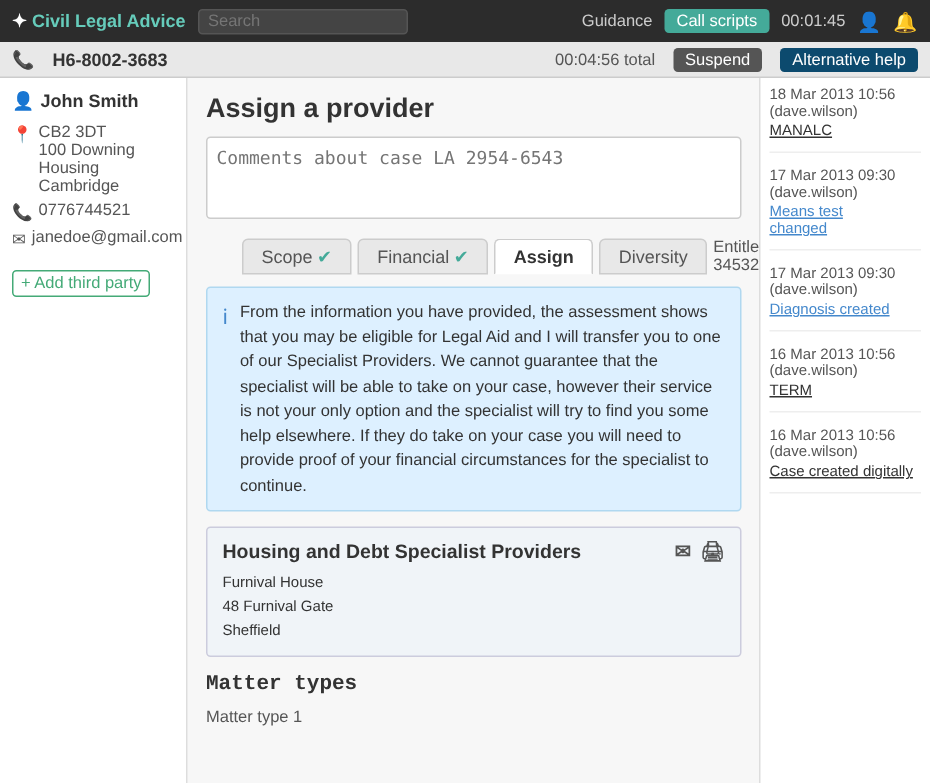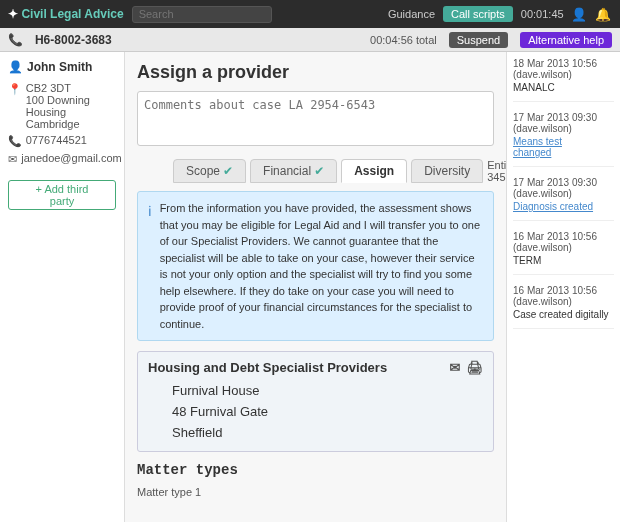--- a/index.html
+++ b/index.html
@@ -15,67 +15,67 @@
     .top-nav .nav-right .guidance { color: #ccc; }
     .top-nav .call-scripts-btn { background: #4a9; color: #fff; border: none; border-radius: 3px; padding: 2px 8px; font-size: 11px; cursor: pointer; }
     .top-nav .timer { color: #ccc; font-size: 11px; }
     .top-nav .user-icon, .top-nav .bell-icon { color: #ccc; font-size: 13px; }
 
     
     .case-bar { background: #e8e8e8; border-bottom: 1px solid #ccc; padding: 3px 8px; display: flex; align-items: center; gap: 12px; height: 24px; }
     .case-bar .case-id { font-weight: bold; font-size: 12px; }
     .case-bar .timer-total { margin-left: auto; font-size: 11px; color: #555; }
     .case-bar .suspend-btn { background: #555; color: #fff; border: none; border-radius: 3px; padding: 2px 8px; font-size: 11px; cursor: pointer; }
-    .case-bar .alt-help-btn { background: #6d28d9; color: #fff; border: none; border-radius: 3px; padding: 2px 8px; font-size: 11px; cursor: pointer; }
+    .case-bar .alt-help-btn { background: #0c4a6e; color: #fff; border: none; border-radius: 3px; padding: 2px 8px; font-size: 11px; cursor: pointer; }
 
     
     .main-layout { display: flex; height: calc(522px - 52px); }
 
     
     .left-sidebar { width: 125px; background: #fff; border-right: 1px solid #ddd; padding: 8px; flex-shrink: 0; overflow-y: auto; }
     .client-name { font-weight: bold; font-size: 12px; margin-bottom: 8px; display: flex; align-items: center; gap: 4px; }
     .client-name .person-icon { color: #555; }
     .client-info { font-size: 11px; color: #555; margin-bottom: 4px; display: flex; gap: 4px; align-items: flex-start; }
     .client-info .icon { flex-shrink: 0; margin-top: 1px; }
-    .add-third-party { margin-top: 10px; font-size: 11px; color: #4a7; cursor: pointer; border: 1px solid #4a7; padding: 2px 21px; border-radius: 3px; background: #fff; }
+    .add-third-party { margin-top: 10px; font-size: 11px; color: #4a7; cursor: pointer; border: 1px solid #4a7; padding: 2px 5px; border-radius: 3px; background: #fff; }
 
     
     .center-content { flex: 1; padding: 10px 12px; overflow-y: auto; background: #f7f7f7; }
     .page-title { font-size: 18px; font-weight: bold; margin-bottom: 8px; }
     .comment-box { width: 100%; border: 1px solid #ccc; border-radius: 3px; font-size: 12px; padding: 6px; height: 55px; resize: none; background: #fff; color: #999; }
 
     
-    .tabs { display: flex; align-items: center; margin: 10px 16px 8px; gap: 4px; padding-left: 20px; }
+    .tabs { display: flex; align-items: center; margin: 10px 4px 8px; gap: 4px; padding-left: 20px; }
     .tab { padding: 4px 12px; border-radius: 4px 4px 0 0; border: 1px solid #ccc; background: #e8e8e8; cursor: pointer; font-size: 12px; color: #555; }
     .tab.active { background: #fff; border-bottom-color: #fff; font-weight: bold; color: #333; }
     .tab .check { color: #4a9; margin-left: 3px; }
     .entitlement { margin-left: auto; font-size: 11px; color: #555; }
 
     
     .info-box { background: #ddf0ff; border: 1px solid #b0d8f0; border-radius: 3px; padding: 8px 10px; margin-bottom: 10px; font-size: 11px; line-height: 1.5; display: flex; gap: 8px; }
     .info-box .info-icon { color: #4488cc; font-size: 14px; flex-shrink: 0; margin-top: 1px; }
 
     
     .provider-box { background: #f0f4f8; border: 1px solid #ccd; border-radius: 3px; padding: 8px 10px; margin-bottom: 10px; }
     .provider-title { font-weight: bold; font-size: 13px; margin-bottom: 6px; display: flex; align-items: center; justify-content: space-between; }
     .provider-icons { display: flex; gap: 6px; }
     .provider-icons span { color: #555; font-size: 13px; cursor: pointer; }
-    .provider-details { display: flex; gap: 10px; font-size: 13px; margin-left: 24px; }
+    .provider-details { display: flex; gap: 10px; font-size: 10px; }
     .provider-address { line-height: 1.6; }
     .provider-phone { line-height: 1.6; }
 
     
     .matter-types-title { font-weight: bold; font-size: 14px; margin-bottom: 8px; font-family: Liberation Mono, monospace; }
     .matter-label { font-size: 11px; color: #555; margin-bottom: 3px; }
 
     
     .right-sidebar { width: 114px; background: #fff; border-left: 1px solid #ddd; padding: 6px; overflow-y: auto; flex-shrink: 0; }
     .history-entry { margin-bottom: 10px; font-size: 10px; border-bottom: 1px solid #eee; padding-bottom: 8px; }
     .history-entry .date { color: #555; margin-bottom: 2px; }
-    .history-entry .entry-text { color: #333; }
+    .history-entry .entry-text { color: #333; text-decoration: underline; }
     .history-entry .entry-link { color: #4488cc; text-decoration: underline; cursor: pointer; }
   </style>
 </head>
 <body>
 
 <div class="top-nav">
   <span class="logo">✦ <span>Civil Legal Advice</span></span>
   <div class="search-box">
     <input type="text" placeholder="Search" style="">
   </div>

